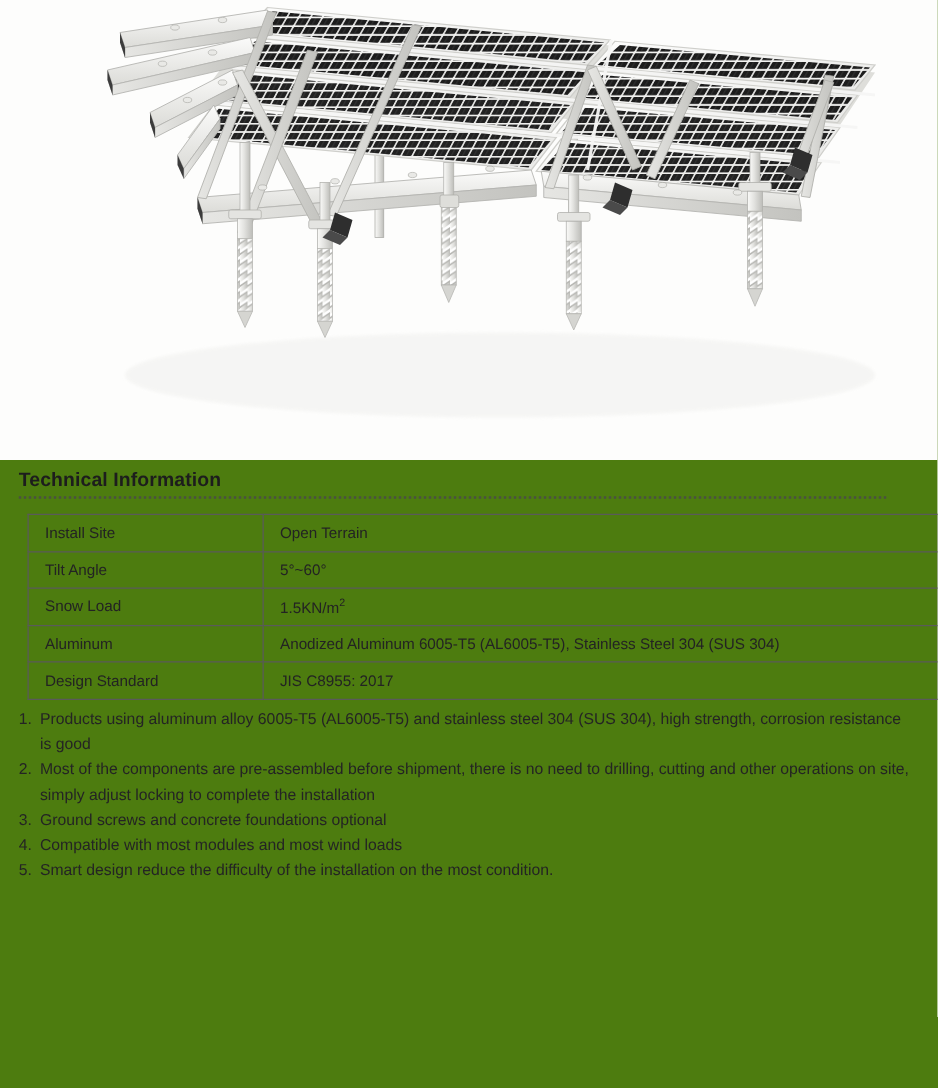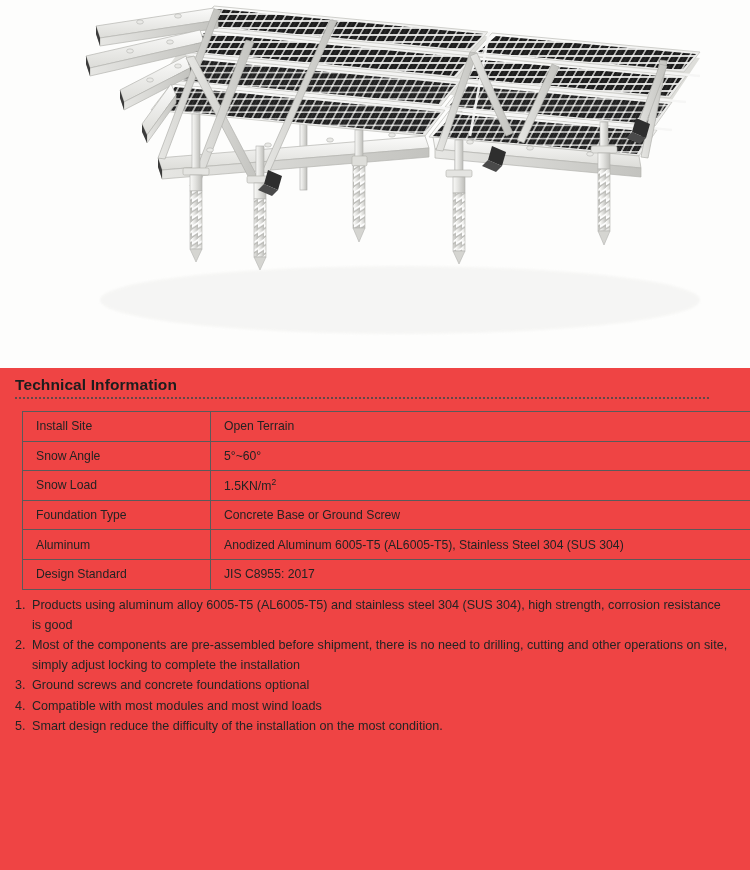--- a/index.html
+++ b/index.html
@@ -13,21 +13,21 @@
     overflow: hidden;
     font-family: "Liberation Sans", sans-serif;
     color: #231f20;
     -webkit-font-smoothing: antialiased;
   }
 
   .page {
     position: relative;
     width: 750px;
     height: 870px;
-    background: #ef4444;
+    background: #4d7c0f;
   }
 
   
   .hero {
     position: relative;
     width: 750px;
     height: 368px;
     background: linear-gradient(180deg,#ffffff 0%,#fdfdfc 55%,#fbfbf9 100%);
     overflow: hidden;
   }
@@ -298,30 +298,26 @@
   </div>
 
   <div class="spec-wrap">
     <table class="spec">
       <tbody>
         <tr>
           <td class="k">Install Site</td>
           <td class="v">Open Terrain</td>
         </tr>
         <tr>
-          <td class="k">Snow Angle</td>
+          <td class="k">Tilt Angle</td>
           <td class="v">5°~60°</td>
         </tr>
         <tr>
           <td class="k">Snow Load</td>
           <td class="v"><span>1.5KN/m</span><sup class="unit">2</sup></td>
-        </tr>
-        <tr>
-          <td class="k">Foundation Type</td>
-          <td class="v">Concrete Base or Ground Screw</td>
         </tr>
         <tr>
           <td class="k">Aluminum</td>
           <td class="v">Anodized Aluminum 6005-T5 (AL6005-T5), Stainless Steel 304 (SUS 304)</td>
         </tr>
         <tr>
           <td class="k">Design Standard</td>
           <td class="v">JIS C8955:  2017</td>
         </tr>
       </tbody>

